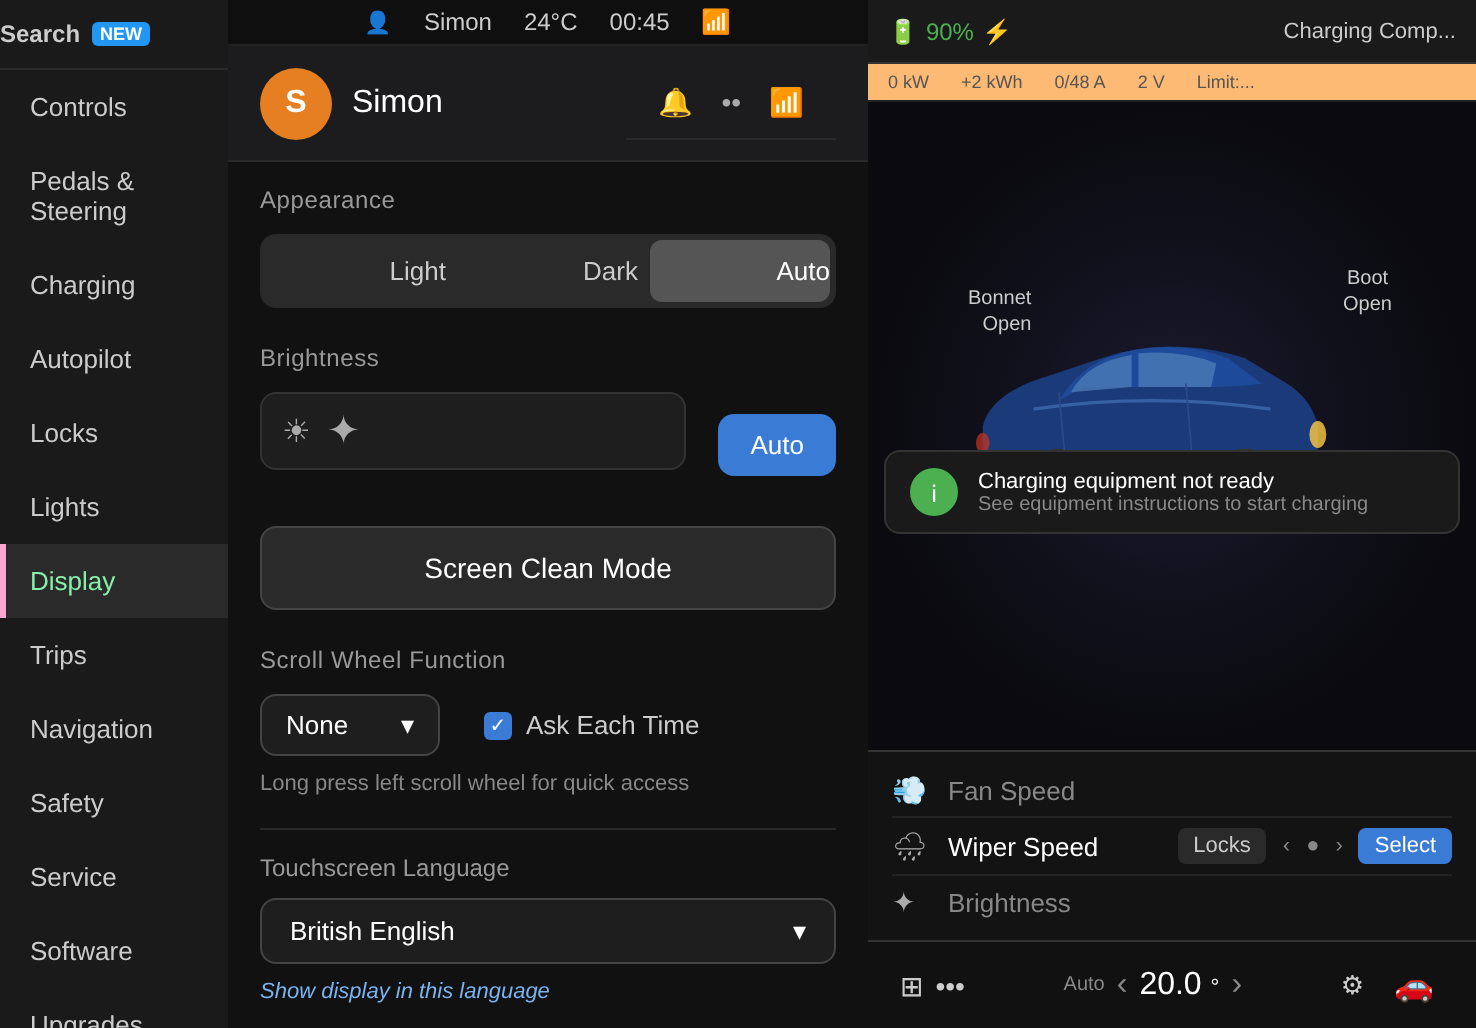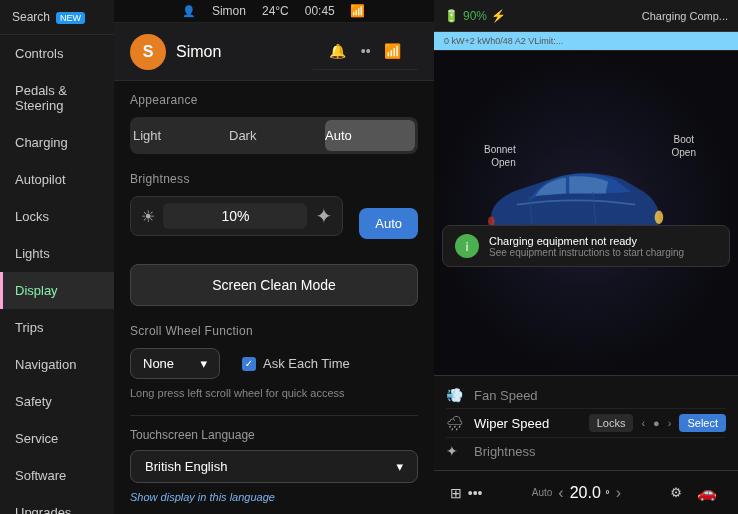--- a/index.html
+++ b/index.html
@@ -16,27 +16,28 @@
     .left-panel {
       width: 114px;
       background: #1a1a1a;
       display: flex;
       flex-direction: column;
       height: 514px;
       flex-shrink: 0;
     }
 
     .left-panel .search-item {
-      padding: 10px 12px;
-      display: flex;
-      align-items: flex-end;
+      padding: 10px 0;
+      display: flex;
+      align-items: center;
       gap: 6px;
       color: #ccc;
       font-size: 12px;
       border-bottom: 1px solid #2a2a2a;
+      font-weight: bold;
     }
 
     .left-panel .search-item .new-badge {
       background: #2196F3;
       color: white;
       font-size: 9px;
       padding: 1px 4px;
       border-radius: 3px;
     }
 
@@ -122,21 +123,21 @@
       display: flex;
       background: #2a2a2a;
       border-radius: 8px;
       margin-bottom: 18px;
       overflow: hidden;
     }
 
     .appearance-btn {
       flex: 1;
       padding: 8px 0;
-      text-align: left;
+      text-align: right;
       color: #ccc;
       font-size: 13px;
       cursor: pointer;
       border-radius: 6px;
       margin: 3px;
     }
 
     .appearance-btn.active {
       background: #555;
       color: white;
@@ -313,22 +314,23 @@
     }
 
     .charging-title {
       color: #ccc;
       font-size: 11px;
     }
 
     
     .charging-stats {
       display: flex;
+      gap: 16px;
       padding: 4px 10px;
-      background: #7dd3fc;
+      background: #fdba74;
       border-bottom: 1px solid #222;
     }
 
     .stat-item {
       color: #888;
       font-size: 10px;
       display: flex;
       flex-direction: column;
       align-items: center;
     }
@@ -643,21 +645,20 @@
       <div class="appearance-btn active">
         <span>Auto</span>
       </div>
     </div>
 
     
     <div class="section-label">Brightness</div>
     <div style="display:flex;align-items:center;gap:8px;margin-bottom:14px;">
       <div class="brightness-row" style="flex:1;">
         <span class="brightness-icon">☀</span>
-        <div class="brightness-value">10%</div>
         <span class="brightness-icon" style="font-size:20px;">✦</span>
       </div>
       <button class="auto-btn">Auto</button>
     </div>
 
     
     <button class="screen-clean-btn">Screen Clean Mode</button>
 
     
     <div class="section-label scroll-section-label">Scroll Wheel Function</div>

